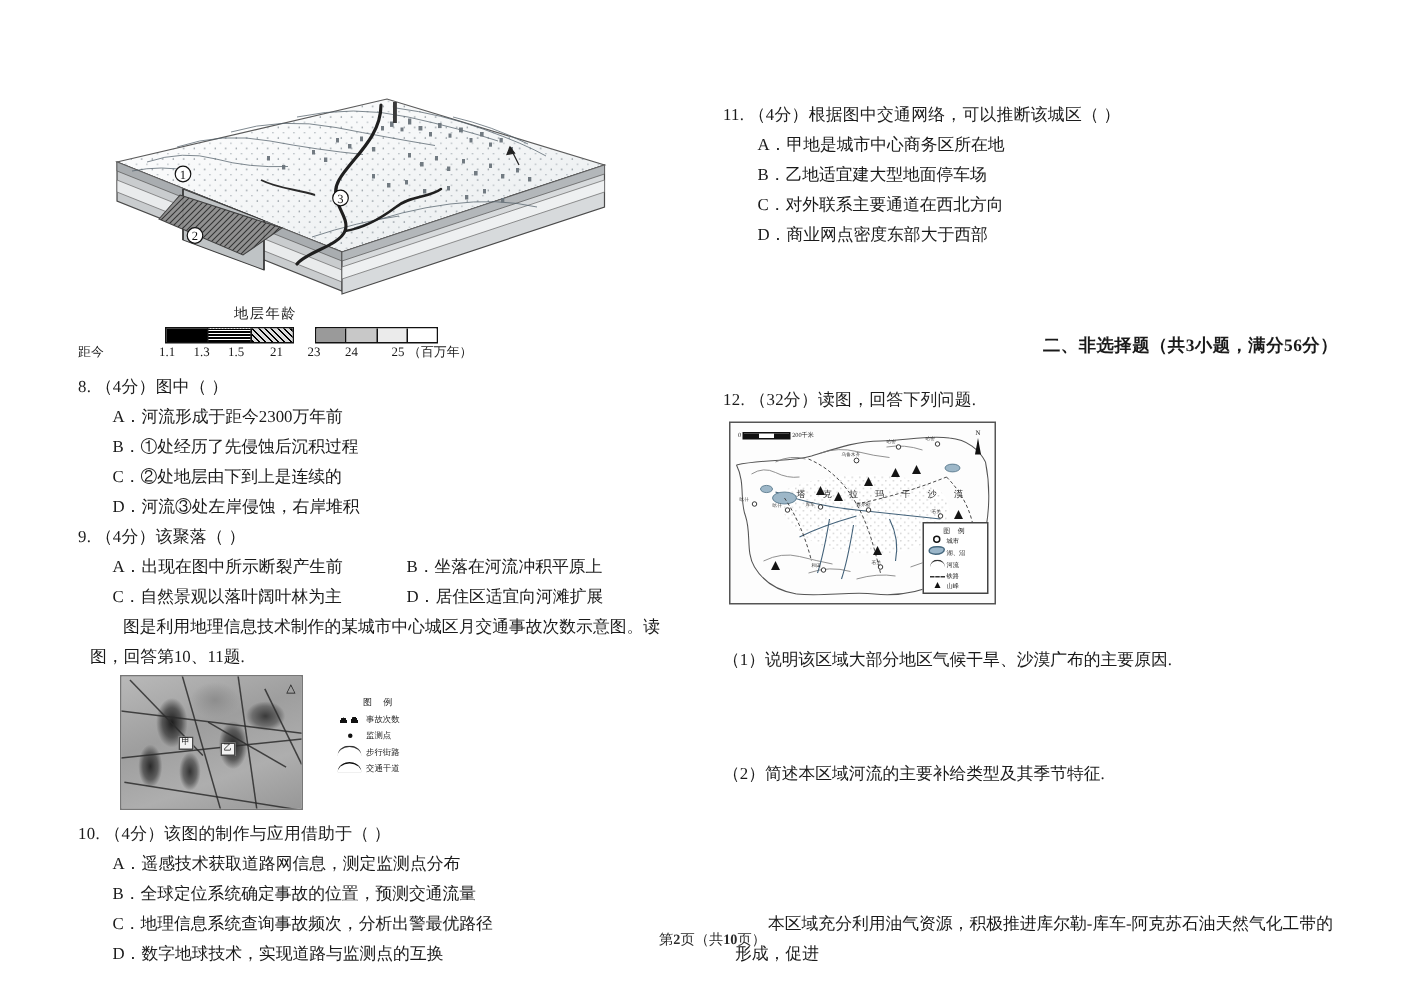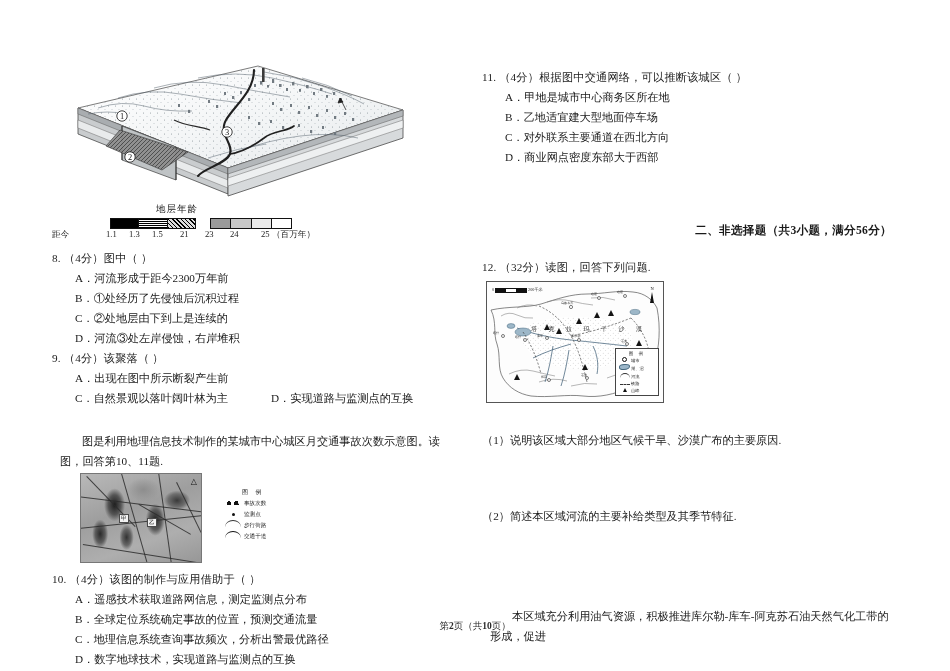--- a/index.html
+++ b/index.html
@@ -48,21 +48,20 @@
     line-height: 20px;
     padding-left: 23px;
   }
   .opt-row .opt-a { width: 196px; flex: none; }
   .opt-row .opt-b { flex: 1; }
   .indent-para {
     font-size: 11.2px;
     line-height: 20px;
     text-indent: 22px;
     padding-left: 8px;
-    margin-top: 23px;
   }
   .section-head {
     font-size: 11.6px;
     font-weight: bold;
     line-height: 20px;
     letter-spacing: .3px;
     text-align: right;
   }
   .sub-q {
     font-size: 11.2px;
@@ -402,24 +401,25 @@
       <div class="opt">D．河流③处左岸侵蚀，右岸堆积</div>
     </div>
 
     <div>
       <div class="q-line">
         <span>9.</span>
         <span>（4分）该聚落（        ）</span>
       </div>
       <div class="opt-row">
         <span class="opt-a">A．出现在图中所示断裂产生前</span>
+        <span class="opt-b">B．坐落在河流冲积平原上</span>
       </div>
       <div class="opt-row">
         <span class="opt-a">C．自然景观以落叶阔叶林为主</span>
-        <span class="opt-b">D．实现道路与监测点的互换</span>
+        <span class="opt-b">D．居住区适宜向河滩扩展</span>
       </div>
     </div>
 
     <div class="indent-para">图是利用地理信息技术制作的某城市中心城区月交通事故次数示意图。读图，回答第10、11题.</div>
 
     <div class="fig-accident">
       <div class="acc-img">
         <div class="acc-line" style="left:-4px; top:22px; width:132px; transform:rotate(7deg);"></div>
         <div class="acc-line" style="left:-2px; top:54px; width:130px; transform:rotate(-6deg);"></div>
         <div class="acc-line" style="left:40px; top:-4px; width:100px; transform:rotate(74deg);"></div>

